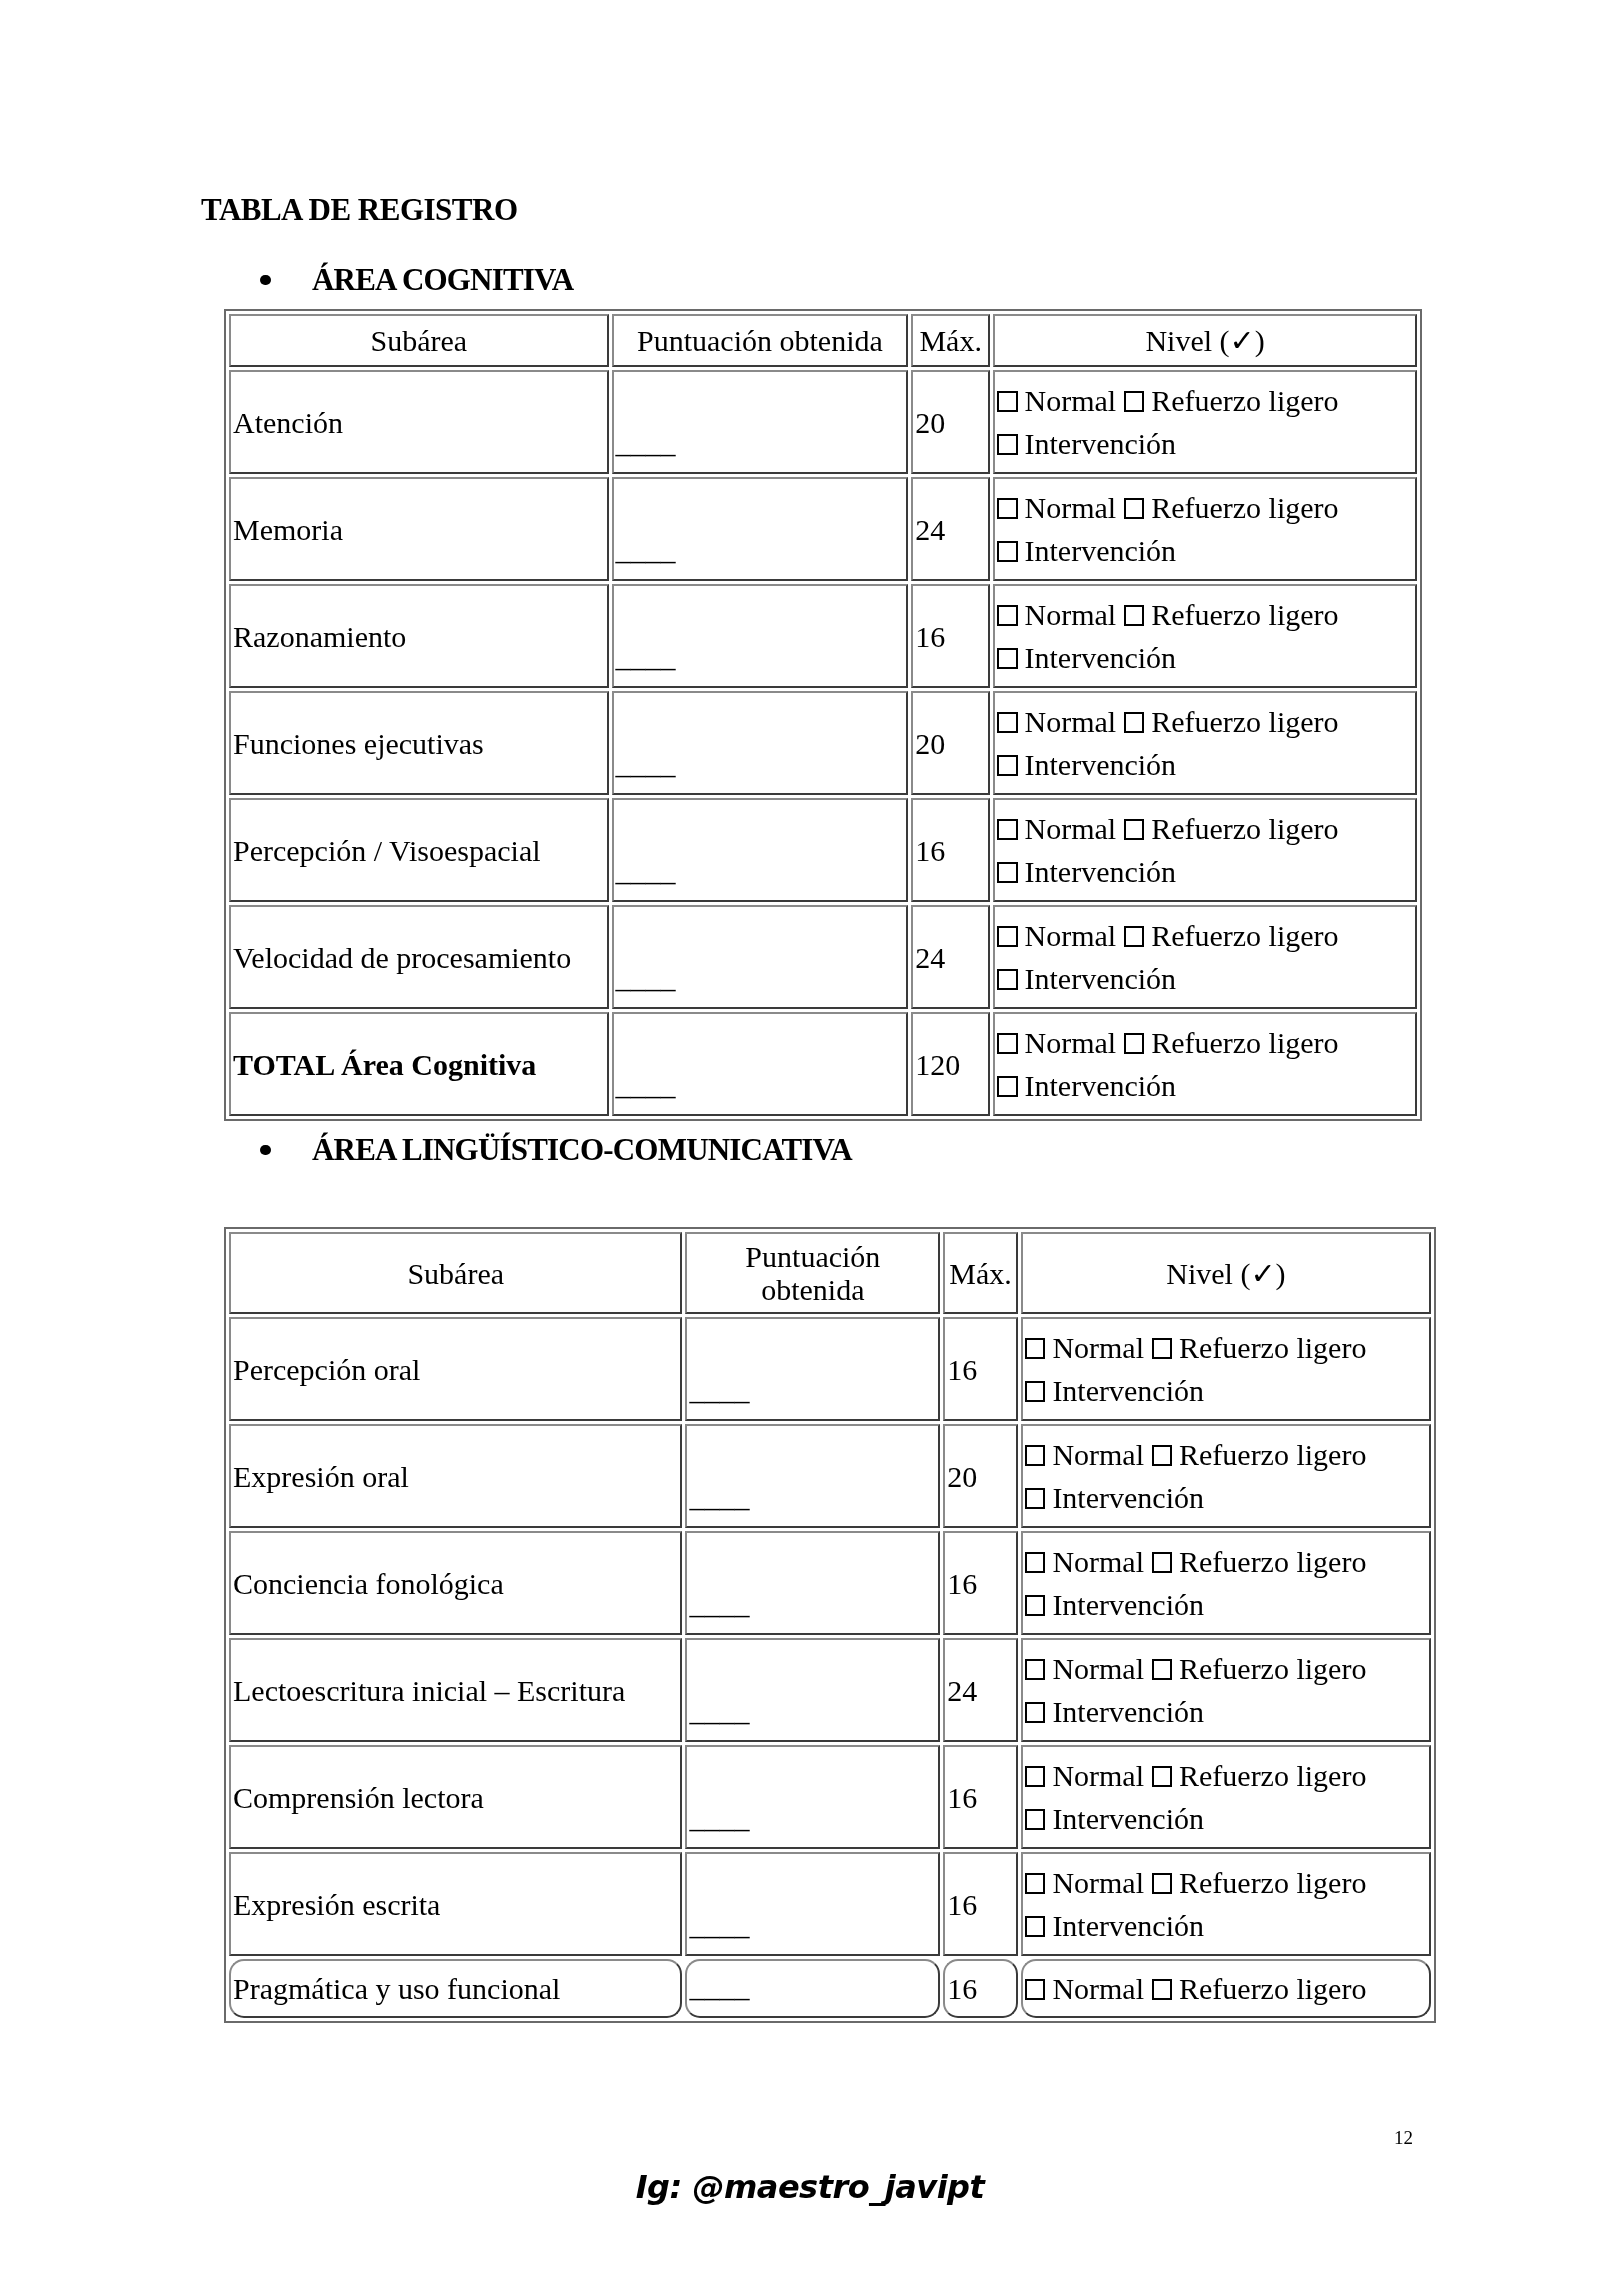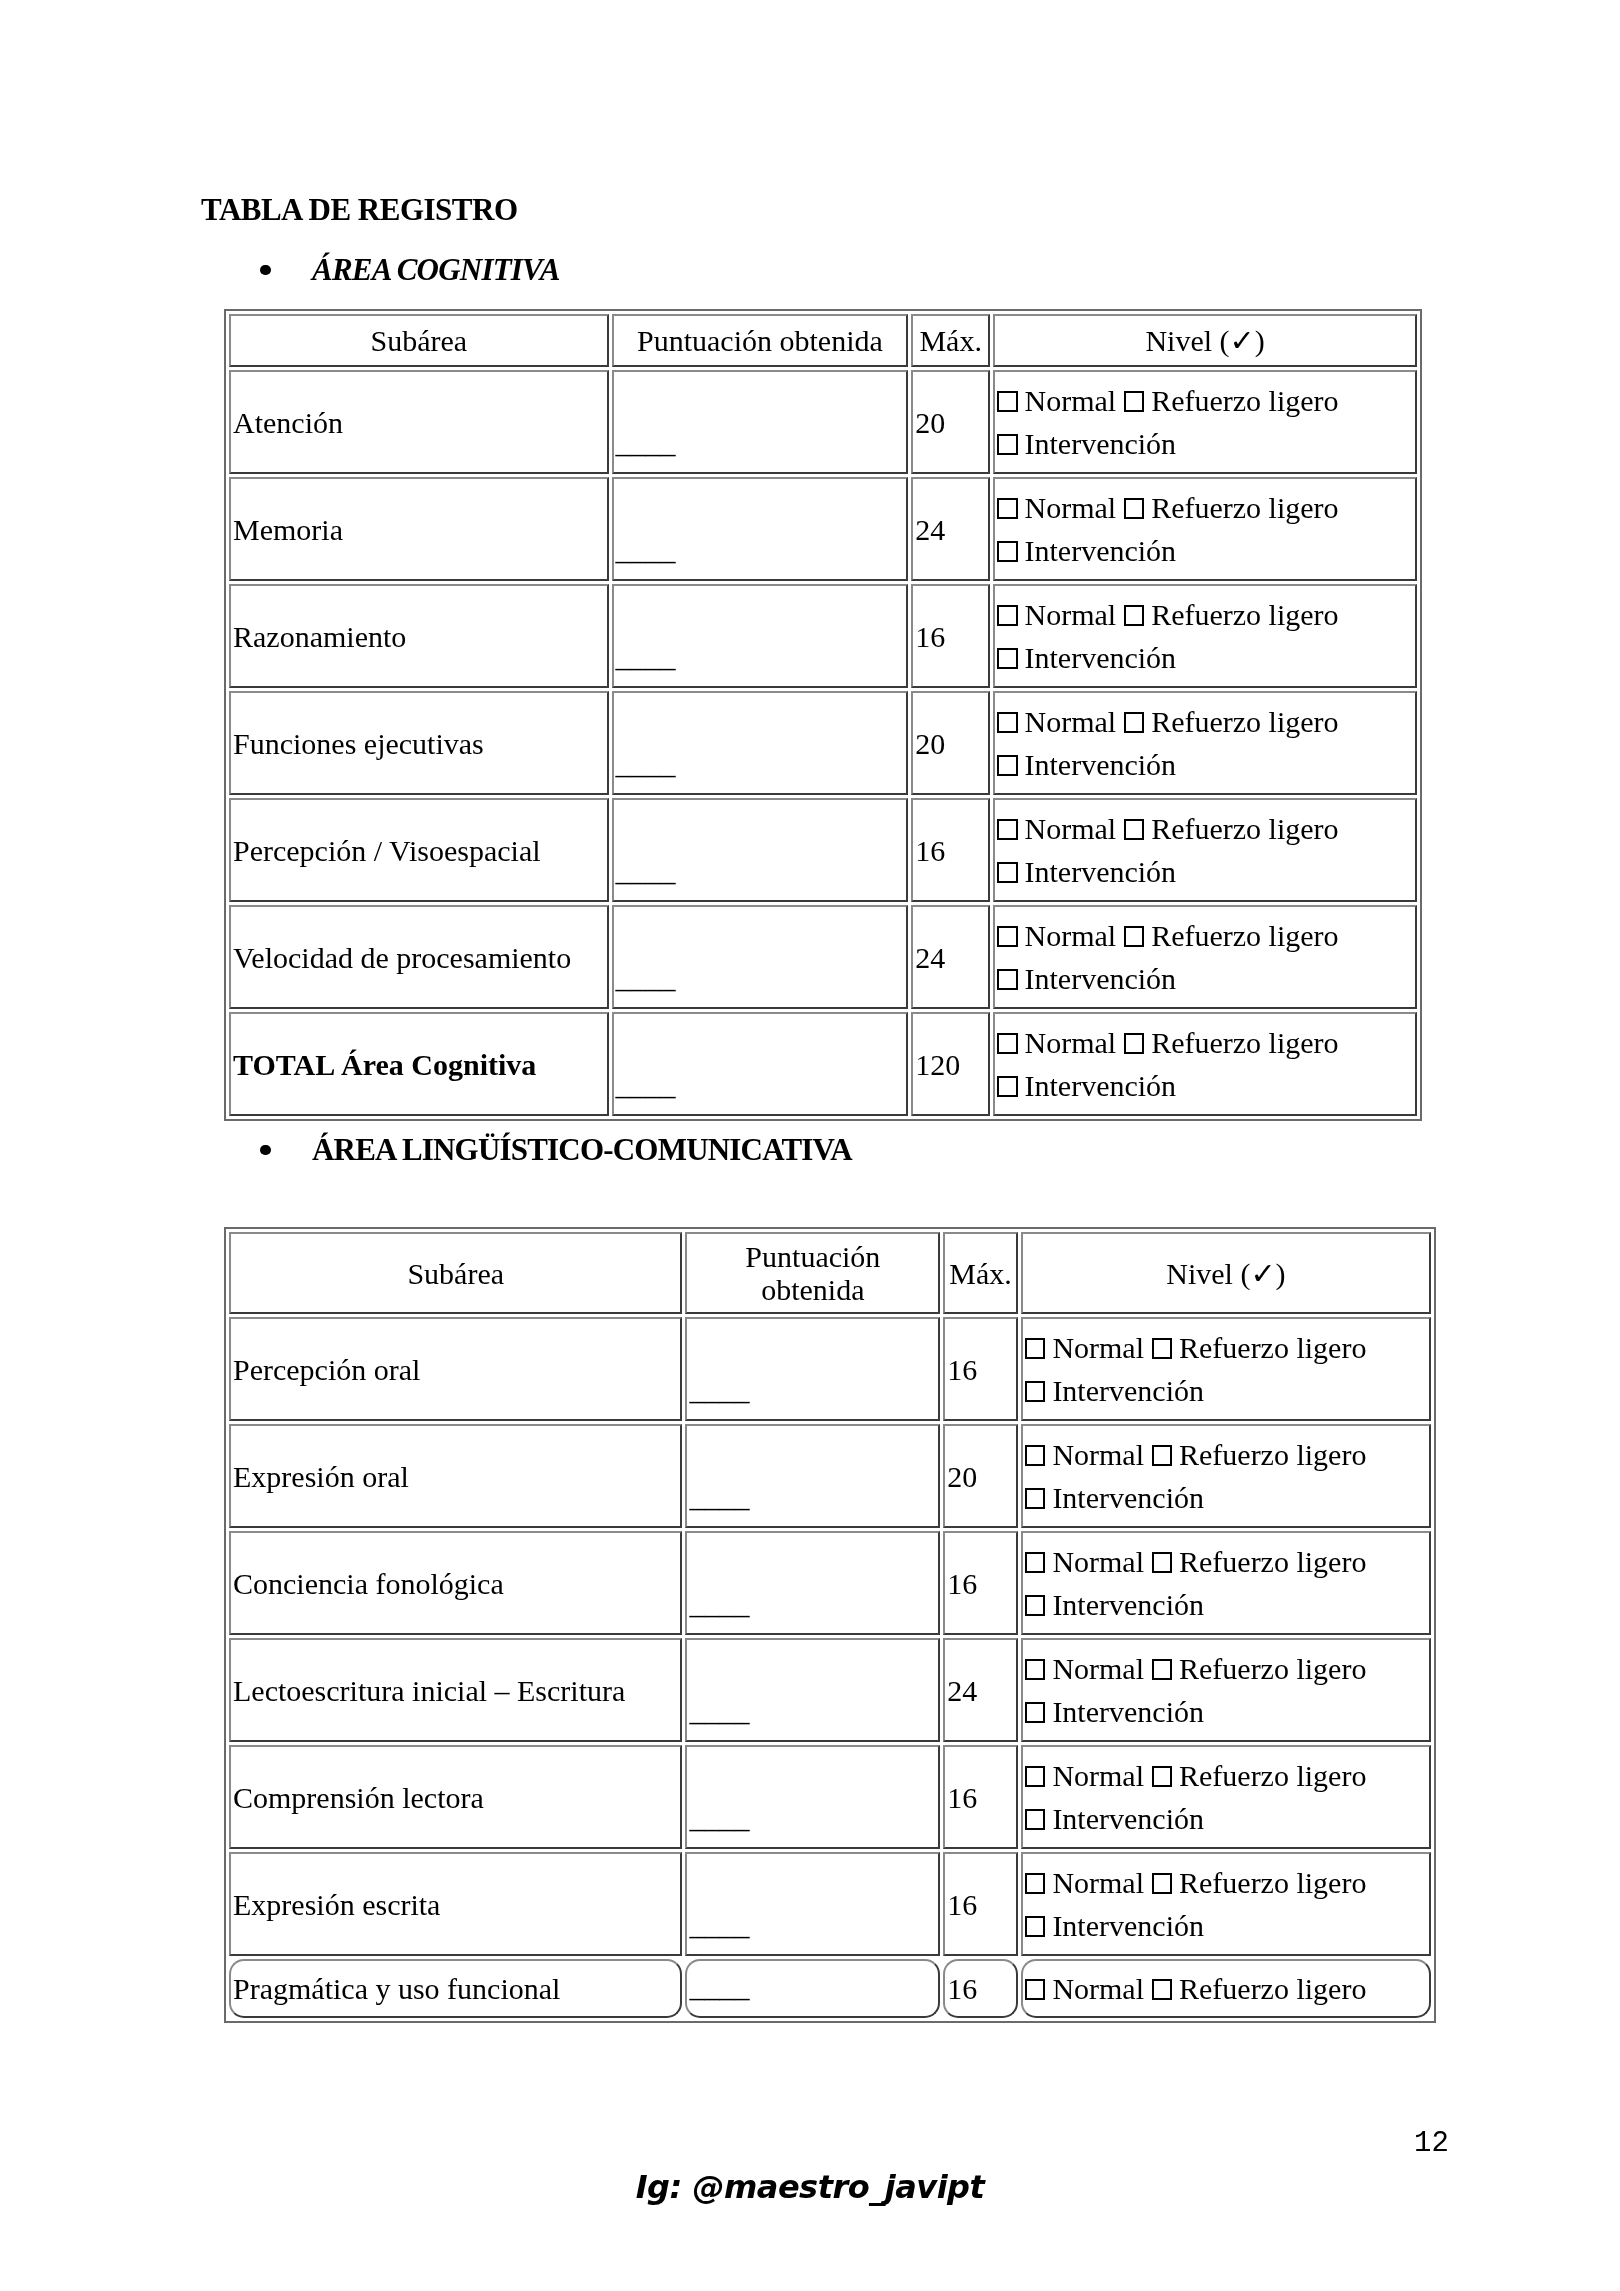--- a/index.html
+++ b/index.html
@@ -13,21 +13,21 @@
   }
   .section {
     position: absolute; left: 260px;
     font-size: 31px; font-weight: bold; letter-spacing: -0.8px;
     display: flex; align-items: center;
   }
   .section .bullet {
     position: absolute; left: 0; width: 10.8px; height: 10.8px; border-radius: 50%; background: #000;
   }
   .section .label { margin-left: 52px; }
-  .sec1 { top: 252px; font-style: italic; }
+  .sec1 { top: 262px; }
   .sec2 { top: 1132px; }
 
   table.reg {
     position: absolute; left: 224px;
     border: 2px solid #6a6a6a;
     border-collapse: separate; border-spacing: 3.9px;
     font-size: 30px;
   }
   table.reg td, table.reg th {
     border: 2px solid #3a3a3a;
@@ -53,21 +53,21 @@
 
   #t2 { top: 1227px; width: 1212px; }
   #t2 th { height: 78px; }
   #t2 tr.row td { height: 90px; }
   #t2 tr.row.last td { height: 45px; border-radius: 15px; }
   #t2 col.c1 { width: 450px; } #t2 col.c2 { width: 253px; }
   #t2 col.c3 { width: 74px; } #t2 col.c4 { width: 407px; }
 
   .page-num {
     position: absolute; left: 1394px; top: 2127px;
-    font-family: Liberation Mono, monospace; font-size: 29px; margin-left: 20px;
+    font-family: Liberation Serif, serif; font-size: 19px;
   }
   .footer {
     position: absolute; left: 0; width: 1620px; text-align: center; top: 2168px;
     font-family: "DejaVu Sans", sans-serif; font-size: 32px; font-weight: bold; font-style: italic;
     letter-spacing: -0.5px;
   }
 </style>
 </head>
 <body>
 

